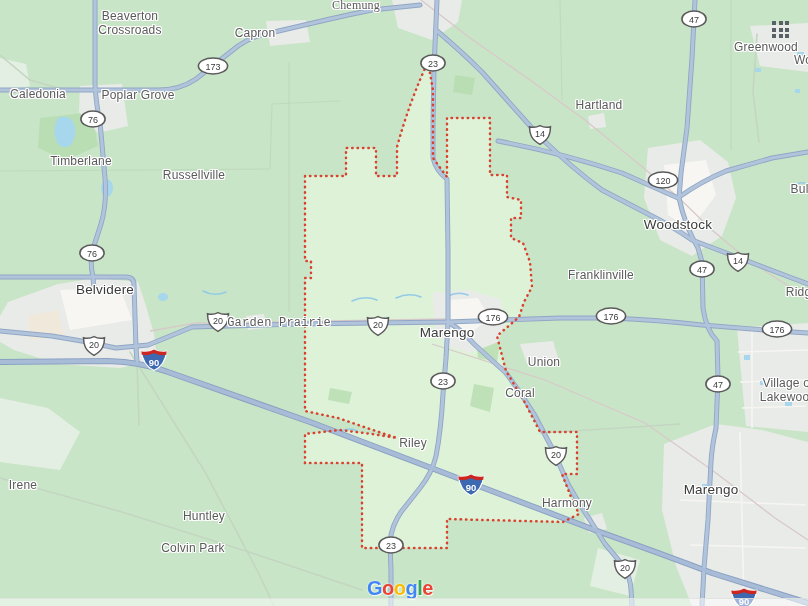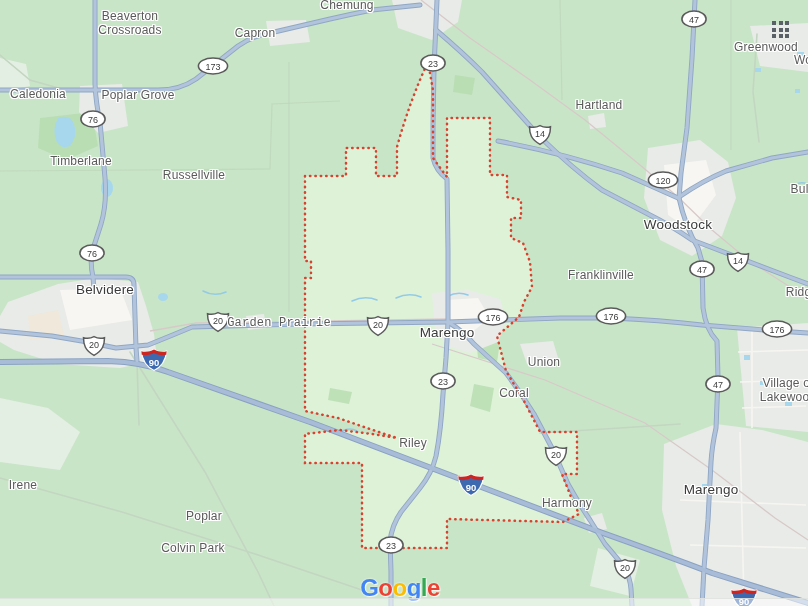--- a/index.html
+++ b/index.html
@@ -24,21 +24,21 @@
   .boundary-fill{fill:#def2d8;stroke:none;}
   .boundary-dots{fill:none;stroke:#d8422f;stroke-width:2.5;stroke-dasharray:0.4 5;stroke-linecap:round;}
   .map-label{position:absolute;transform:translate(-50%,-50%);white-space:pre-line;text-align:center;
     pointer-events:none;letter-spacing:.2px;line-height:1.15;
     text-shadow:1px 0 0 #fff,-1px 0 0 #fff,0 1px 0 #fff,0 -1px 0 #fff,1px 1px 0 #fff,-1px -1px 0 #fff,1px -1px 0 #fff,-1px 1px 0 #fff;}
   .map-label.major{font-size:13.5px;color:#3a3a3a;}
   .map-label.minor{font-size:12px;color:#5a5a5a;}
   .shield{position:absolute;transform:translate(-50%,-50%);pointer-events:none;}
   .shield text{font-family:"Liberation Sans",sans-serif;}
   #google-logo{position:absolute;left:400px;top:588px;transform:translate(-50%,-50%);
-    font-size:24px;font-weight:700;letter-spacing:-.5px;cursor:pointer;
+    font-size:20px;font-weight:700;letter-spacing:-.5px;cursor:pointer;
     text-shadow:0 0 2px #fff,1px 1px 1px rgba(255,255,255,.8);}
   #apps-grid{position:absolute;left:772px;top:21px;display:grid;cursor:pointer;
     grid-template-columns:repeat(3,4px);grid-template-rows:repeat(3,4px);gap:2.6px;}
   #apps-grid span{width:4px;height:4px;background:#596066;display:block;}
   #bottom-strip{position:absolute;left:0;top:598px;width:808px;height:8px;
     background:rgba(255,255,255,.5);border-top:1px solid rgba(220,224,220,.8);}
 </style>
 </head>
 <body>
 
@@ -278,44 +278,44 @@
       <div class="shield" style="left: 744px; top: 601px;"><svg width="29" height="26" viewBox="0 0 29 26">
     <path d="M14.5,2.5 C10.5,4.8 5.5,5.2 1.8,4.2 C2.8,13 7,19.8 14.5,23.5 C22,19.8 26.2,13 27.2,4.2 C23.5,5.2 18.5,4.8 14.5,2.5 Z" fill="#3d69b1" stroke="#fff" stroke-width="1.2"></path>
     <path d="M14.5,2.5 C10.5,4.8 5.5,5.2 1.8,4.2 L2.3,7.8 C6.5,8.6 11,8.2 14.5,6.1 C18,8.2 22.5,8.6 26.7,7.8 L27.2,4.2 C23.5,5.2 18.5,4.8 14.5,2.5 Z" fill="#cd2620"></path>
     <text x="14.5" y="18.5" font-size="9.5" font-weight="bold" fill="#fff" text-anchor="middle">90</text>
         </svg></div>
     </div>
   <div id="label-layer">
       <div class="map-label minor" style="left: 130px; top: 24px;">Beaverton
 Crossroads</div>
       <div class="map-label minor" style="left: 255px; top: 34px;">Capron</div>
-      <div class="map-label minor" style="left: 347px; top: 6px;">Chemung</div>
+      <div class="map-label minor" style="left: 356px; top: 6px; font-family: Liberation Serif, serif;">Chemung</div>
       <div class="map-label minor" style="left: 34px; top: 95px; padding-left: 8px;">Caledonia</div>
       <div class="map-label minor" style="left: 138px; top: 96px; text-align: center;">Poplar Grove</div>
       <div class="map-label minor" style="left: 81px; top: 162px;">Timberlane</div>
       <div class="map-label minor" style="left: 194px; top: 176px;">Russellville</div>
       <div class="map-label minor" style="left: 599px; top: 106px;">Hartland</div>
       <div class="map-label minor" style="left: 766px; top: 48px;">Greenwood</div>
       <div class="map-label minor" style="left: 803px; top: 61px;">Wo</div>
       <div class="map-label major" style="left: 678px; top: 202px; margin-top: 23px;">Woodstock</div>
       <div class="map-label minor" style="left: 801px; top: 190px;">Bull</div>
       <div class="map-label major" style="left: 105px; top: 290px;">Belvidere</div>
       <div class="map-label minor" style="left: 279px; top: 324px; font-family: Liberation Mono, monospace;">Garden Prairie</div>
       <div class="map-label major" style="left: 447px; top: 333px;">Marengo</div>
       <div class="map-label minor" style="left: 590px; top: 276px; margin-left: 11px;">Franklinville</div>
       <div class="map-label minor" style="left: 802px; top: 293px;">Ridge</div>
       <div class="map-label minor" style="left: 544px; top: 363px;">Union</div>
-      <div class="map-label minor" style="left: 514px; top: 394px;">Coral</div>
+      <div class="map-label minor" style="left: 514px; top: 394px; padding-left: 12px;">Coral</div>
       <div class="map-label minor" style="left: 788px; top: 391px;">Village of
 Lakewood</div>
       <div class="map-label minor" style="left: 413px; top: 444px;">Riley</div>
       <div class="map-label minor" style="left: 567px; top: 504px;">Harmony</div>
       <div class="map-label major" style="left: 711px; top: 490px;">Marengo</div>
       <div class="map-label minor" style="left: 23px; top: 486px;">Irene</div>
-      <div class="map-label minor" style="left: 204px; top: 517px;">Poplar</div>
+      <div class="map-label minor" style="left: 204px; top: 517px;">Huntley</div>
       <div class="map-label minor" style="left: 193px; top: 549px;">Colvin Park</div>
     </div>
 
   <div id="apps-grid" title="">
       <span style="background: rgb(89, 96, 102);"></span>
       <span style="background: rgb(89, 96, 102);"></span>
       <span style="background: rgb(89, 96, 102);"></span>
       <span style="background: rgb(89, 96, 102);"></span>
       <span style="background: rgb(89, 96, 102);"></span>
       <span style="background: rgb(89, 96, 102);"></span>

